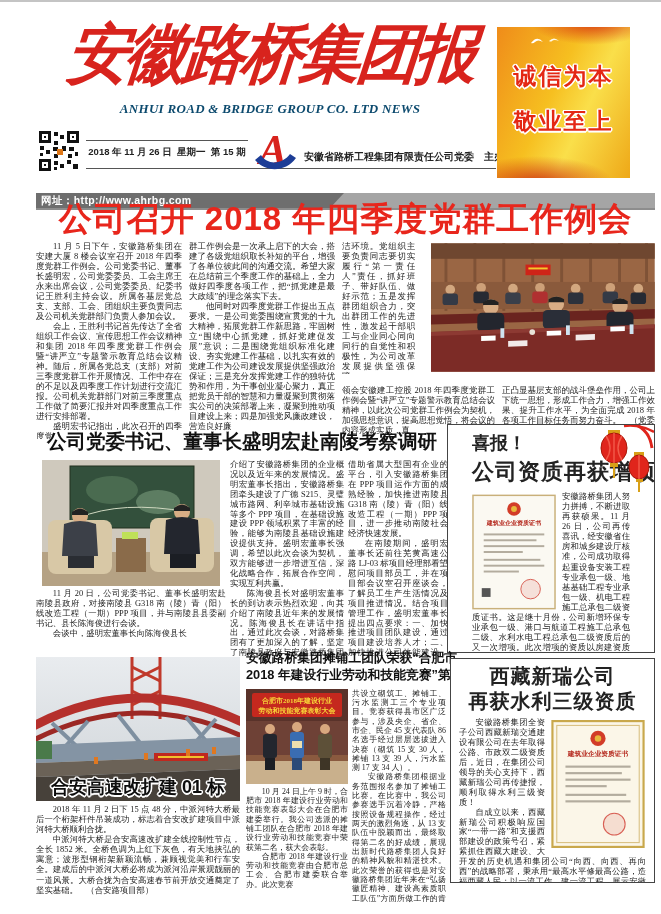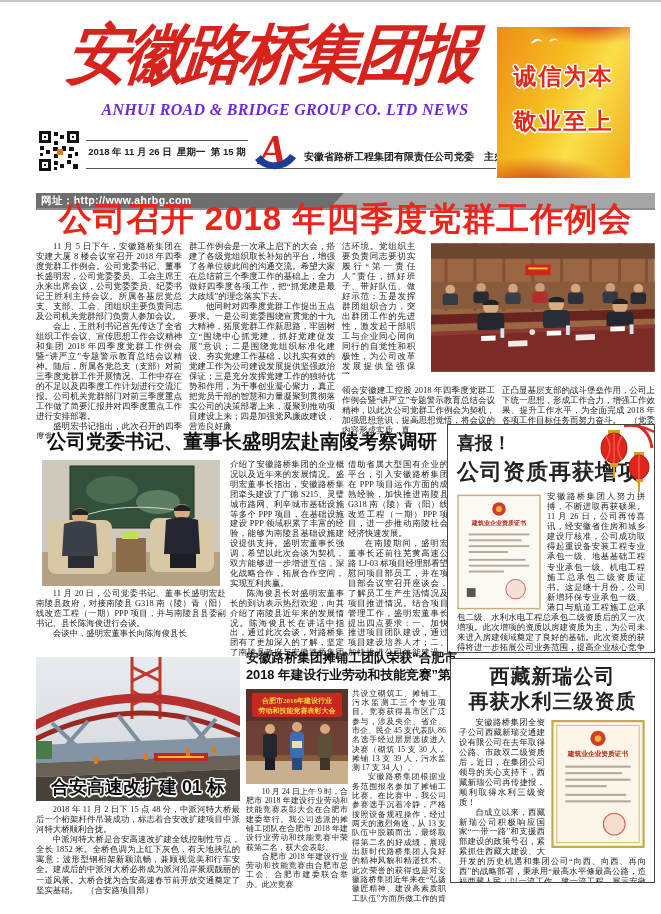--- a/index.html
+++ b/index.html
@@ -5,22 +5,22 @@
   html,body{margin:0;padding:0;background:#e9e9e9;}
   #page{position:relative;width:661px;height:914px;background:#ffffff;overflow:hidden;
         font-family:"Liberation Serif","DejaVu Serif",serif;color:#222;}
   .abs{position:absolute;}
   .topline{left:0;top:0;width:661px;height:2px;background:#c4c4c4;}
 
   
   .mast-title{left:46px;top:22px;width:448px;text-align:center;font-size:62px;line-height:1.05;
      font-weight:900;color:#d8231d;letter-spacing:-4px;white-space:nowrap;
      transform:skewX(-5deg) scaleY(1.04);font-style:italic;}
-  .mast-en{left:61px;top:101px;width:448px;text-align:center;font-size:16px;font-weight:900;
-     font-style:italic;color:#6d28d9;letter-spacing:.3px;white-space:nowrap;}
+  .mast-en{left:46px;top:101px;width:448px;text-align:center;font-size:13px;font-weight:900;
+     font-style:italic;color:#0c4a6e;letter-spacing:.3px;white-space:nowrap;}
   .qr{left:38px;top:130px;width:42px;height:42px;}
   .rule-a{left:86px;top:140px;width:162px;height:1px;background:#555;}
   .rule-b{left:86px;top:168px;width:410px;height:1px;background:#555;}
   .dateline{left:86px;top:146px;width:162px;text-align:center;font-size:9.5px;font-weight:700;
      font-family:"Liberation Sans","DejaVu Sans",sans-serif;white-space:nowrap;}
   .logo{left:252px;top:126px;width:46px;height:48px;}
   .publisher{left:304px;top:150px;font-size:10px;font-weight:700;white-space:nowrap;
      font-family:"Liberation Sans","DejaVu Sans",sans-serif;}
   .publisher .role{margin-left:10px;}
 
@@ -61,21 +61,21 @@
   .art2-hl{left:36px;top:428px;width:412px;text-align:center;font-size:19.5px;font-weight:900;color:#111;
      font-family:"Liberation Sans","DejaVu Sans",sans-serif;white-space:nowrap;}
   .art2-body{left:36px;top:460px;width:412px;height:198px;display:flex;gap:4px;
      font-size:8.4px;line-height:1.18;}
   .art2-left{width:190px;overflow:hidden;}
   .art2-left svg{display:block;margin:0 auto 3px auto;}
   .art2-mid{width:114px;overflow:hidden;}
   .art2-right{width:100px;overflow:hidden;}
 
   .boxed{border:1px solid #444;background:#fff;box-sizing:border-box;}
-  .xibao{left:447px;top:424px;width:208px;height:229px;padding:6px 9px;overflow:hidden;}
+  .xibao{left:447px;top:424px;width:208px;height:229px;padding:6px 24px;overflow:hidden;}
   .xibao .kicker{font-family:"Liberation Sans","DejaVu Sans",sans-serif;font-weight:900;font-size:18px;}
   .xibao .hl{font-weight:900;font-size:22px;letter-spacing:1px;margin-top:2px;white-space:nowrap;}
   .xibao .body{margin-top:5px;font-size:8.4px;line-height:1.2;text-align:justify;}
   .xibao .cert{float:left;margin:2px 6px 2px 0;}
   .lanterns{position:absolute;right:-2px;top:-3px;}
 
   .bridge{left:36px;top:657px;width:204px;}
   .bridge .photo-wrap{position:relative;width:204px;height:144px;}
   .bridge .overlay{position:absolute;left:0;bottom:2px;width:204px;text-align:center;
      font-family:"Liberation Sans","DejaVu Sans",sans-serif;font-weight:900;color:#0d0d0d;

